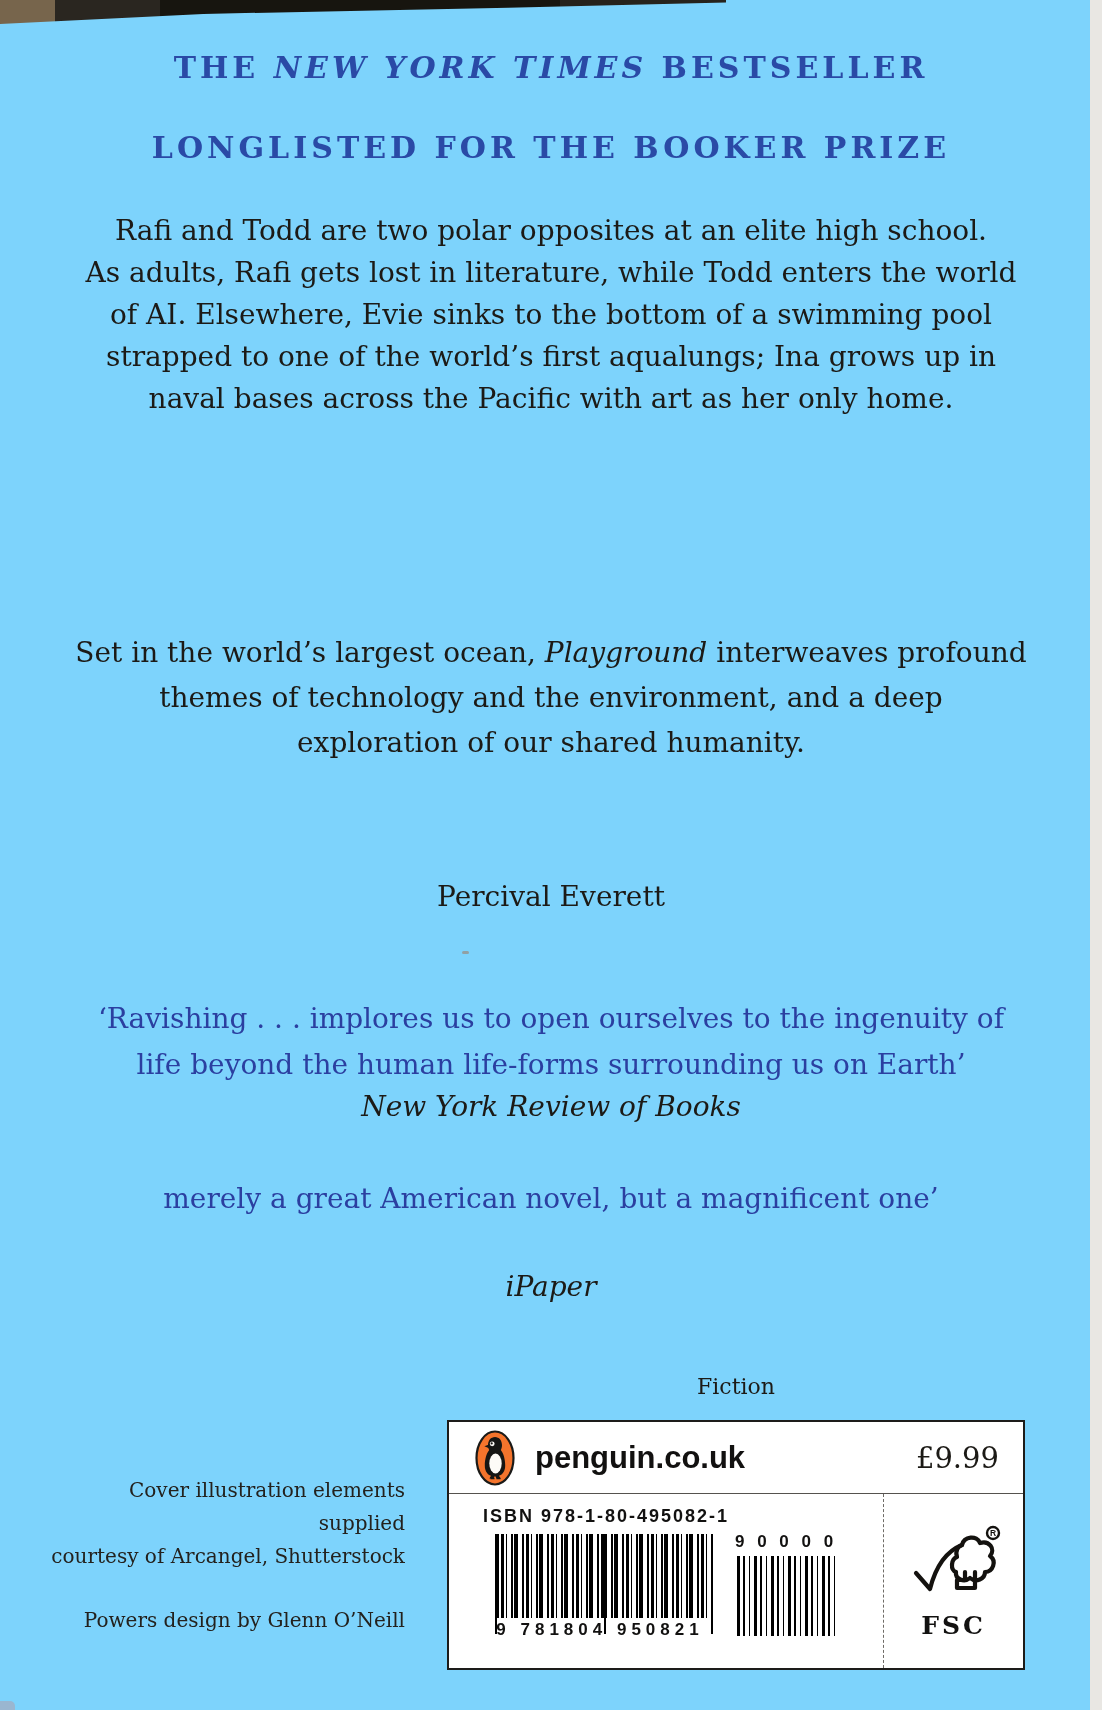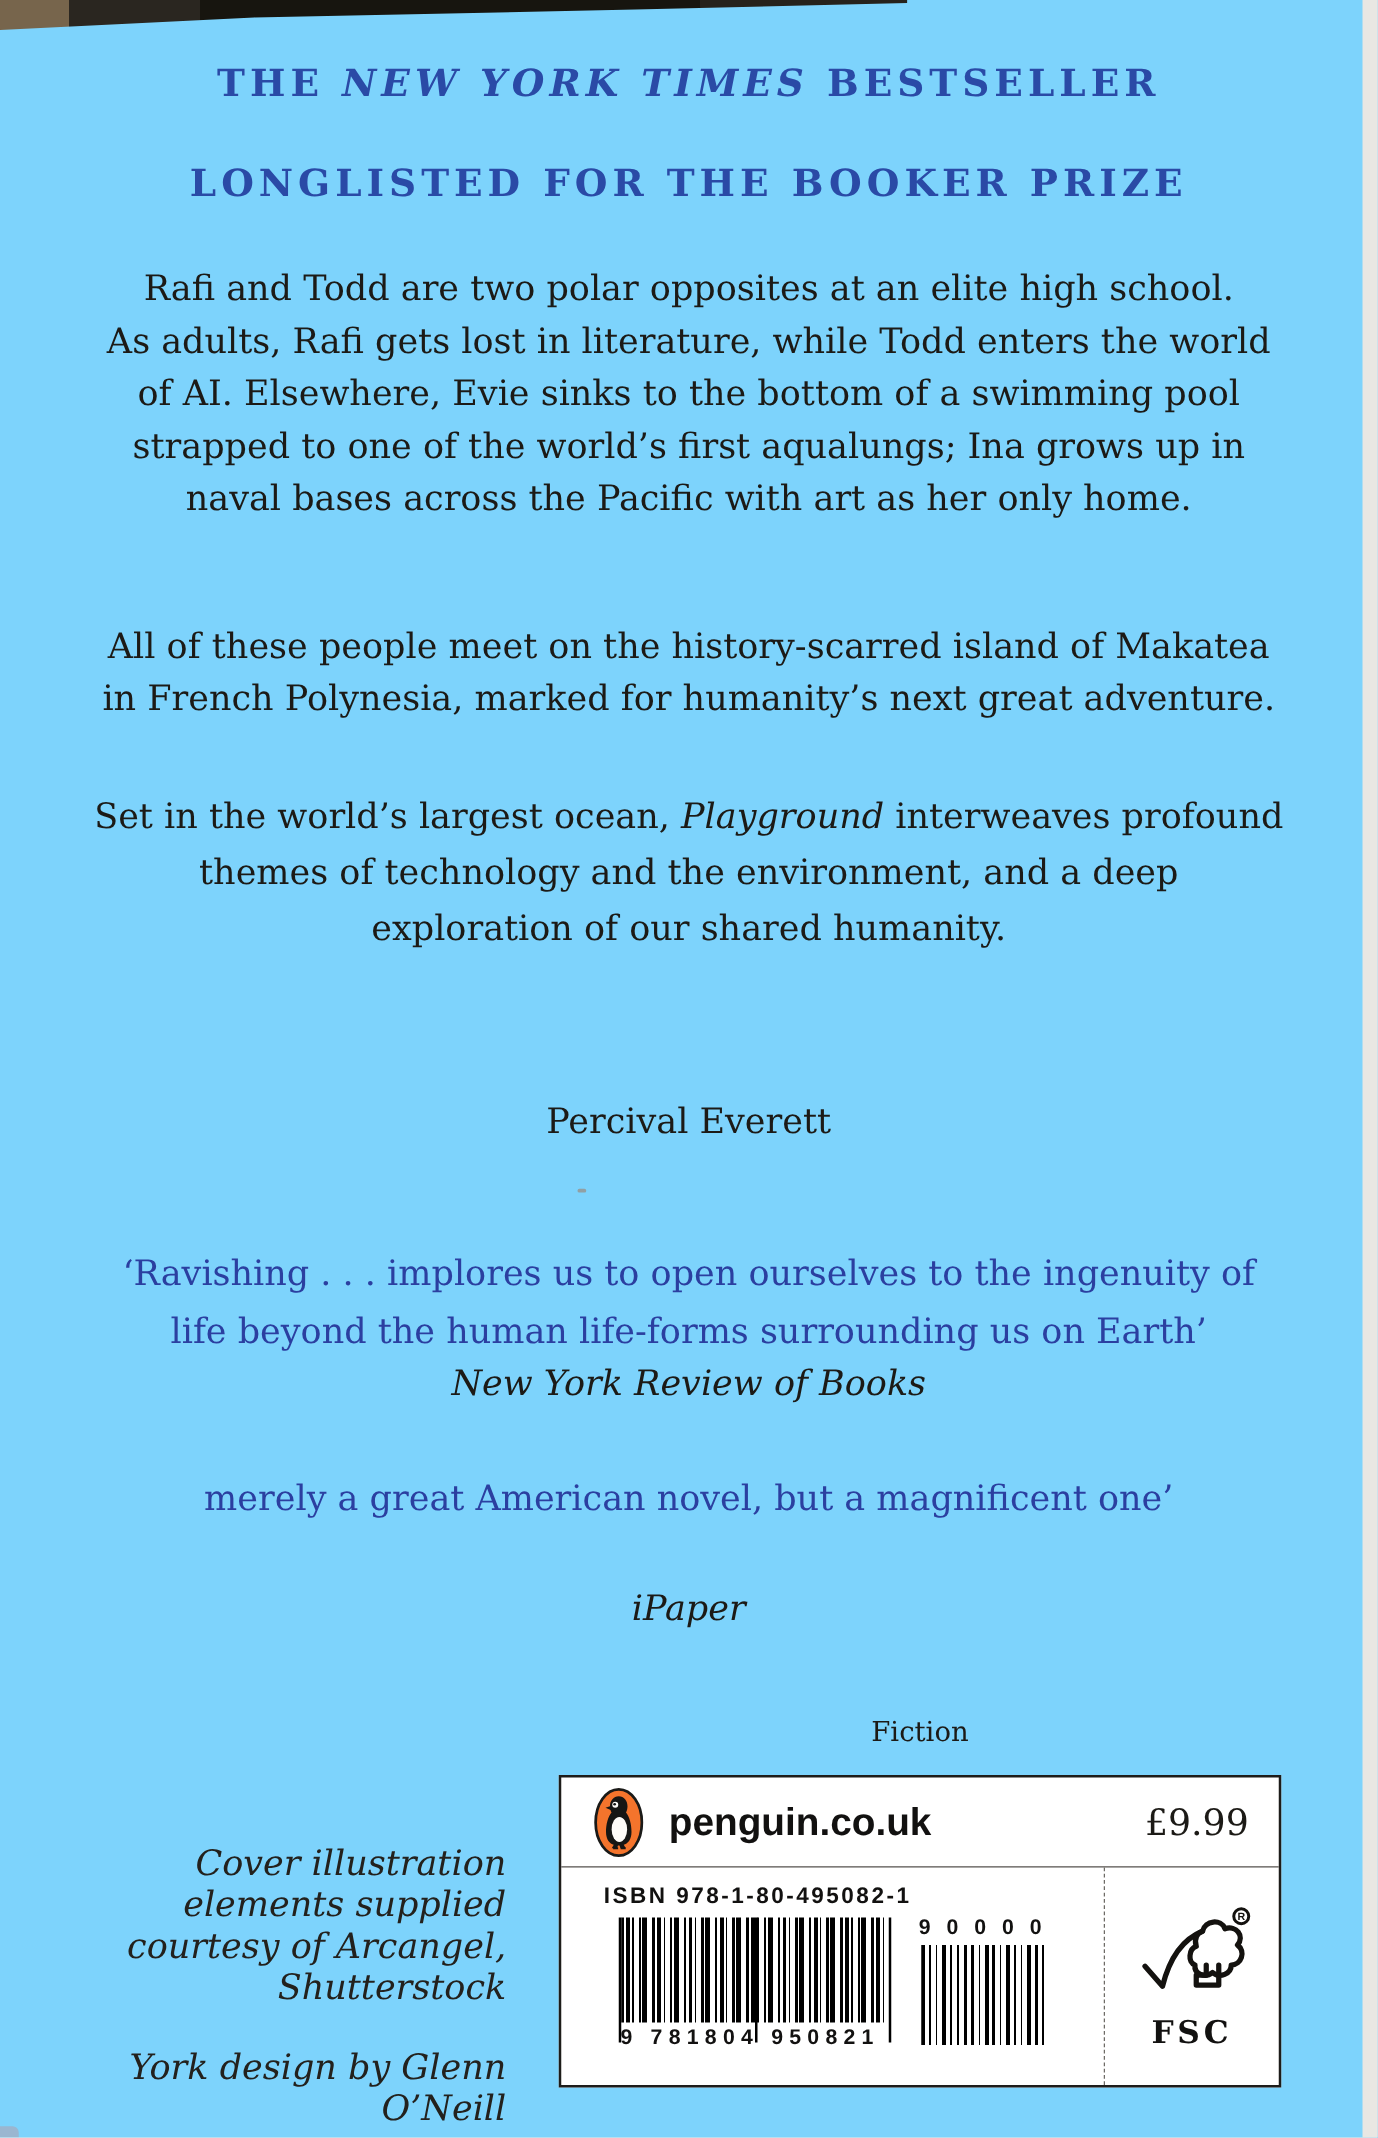--- a/index.html
+++ b/index.html
@@ -44,21 +44,21 @@
     font-family:"Liberation Sans", sans-serif;font-size:17px;letter-spacing:5px;color:#121110;}
   .supp-digits{position:absolute;left:286px;top:38px;width:106px;text-align:left;
     font-family:"Liberation Sans", sans-serif;font-size:17px;letter-spacing:4px;color:#121110;}
   .supp{position:absolute;left:288px;top:62px;width:102px;height:80px;
     background-image:repeating-linear-gradient(90deg,#000 0 3px,transparent 3px 6px,#000 6px 8px,transparent 8px 12px,#000 12px 13px,transparent 13px 17px);}
   .fsc-cell{position:absolute;left:435px;right:0;top:0;bottom:0;display:flex;flex-direction:column;align-items:center;justify-content:center;}
   .fsc-label{font-size:25px;letter-spacing:3px;color:#121110;margin-top:2px;}
 
   
   .credits{position:absolute;left:45px;top:1474px;width:360px;text-align:right;
-    font-size:28px;line-height:33px;color:#23211d;font-style:italic;}
+    font-size:20px;line-height:33px;color:#23211d;}
   .credits .design{margin-top:31px;}
 </style>
 </head>
 <body>
 
 <div class="cover">
 
   <div class="top-edge"></div>
   <div class="corner-sliver"></div>
   <div class="edge-shadow"></div>
@@ -69,24 +69,20 @@
   <div class="center accolade" style="top:130px;">LONGLISTED FOR THE BOOKER PRIZE</div>
 
   <div class="center para" style="top:210px;">
     <span class="body-line">Rafi and Todd are two polar opposites at an elite high school.</span>
     <span class="body-line">As adults, Rafi gets lost in literature, while Todd enters the world</span>
     <span class="body-line">of AI. Elsewhere, Evie sinks to the bottom of a swimming pool</span>
     <span class="body-line">strapped to one of the world’s first aqualungs; Ina grows up in</span>
     <span class="body-line">naval bases across the Pacific with art as her only home.</span>
   </div>
 
-  <div class="center para" style="top:496px;">
-    <span class="body-line">All of these people meet on the history-scarred island of Makatea</span>
-    <span class="body-line">in French Polynesia, marked for humanity’s next great adventure.</span>
-  </div>
 
   <div class="center para para3" style="top:630px;">
     <span class="body-line"><span>Set in the world’s largest ocean, </span><i>Playground</i><span> interweaves profound</span></span>
     <span class="body-line">themes of technology and the environment, and a deep</span>
     <span class="body-line">exploration of our shared humanity.</span>
   </div>
 
   <div class="center attr" style="top:880px;">Percival Everett</div>
 
   <div class="center quote" style="top:996px;">
@@ -137,16 +133,16 @@
           </svg>
         </div>
         <div class="fsc-label">FSC</div>
       </div>
     </div>
   </div>
 
   <div class="credits">
     <div>Cover illustration elements supplied</div>
     <div>courtesy of Arcangel, Shutterstock</div>
-    <div class="design">York design by Glenn O’Neill</div>
+    <div class="design">Powers design by Glenn O’Neill</div>
   </div>
 
 </div>
 
 </body></html>

